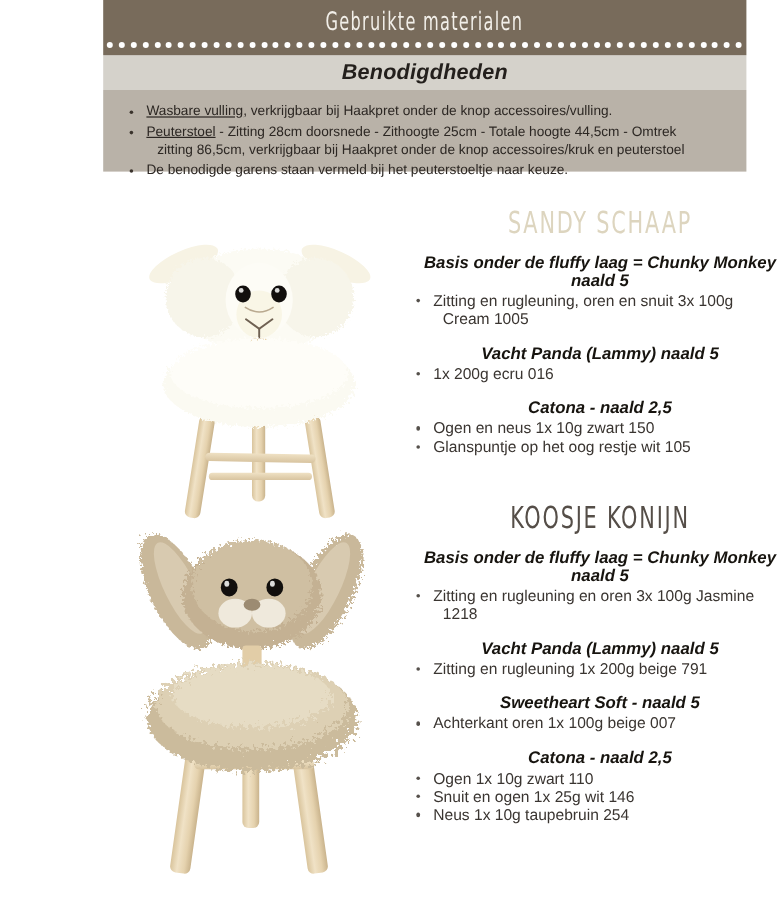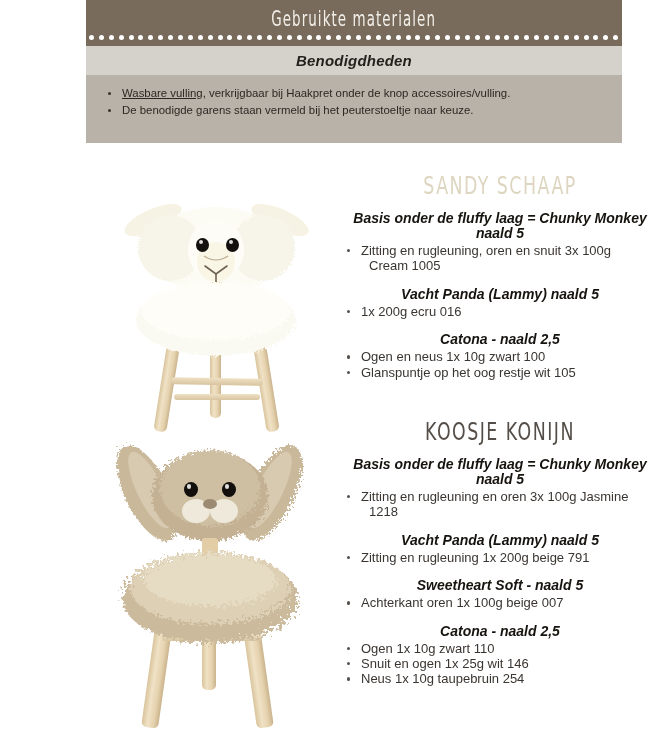--- a/index.html
+++ b/index.html
@@ -68,21 +68,21 @@
   }
 
   .subtitle-bar {
     height: 29px;
     background: #d5d2cb;
     display: flex;
     align-items: center;
     justify-content: center;
   }
   .subtitle-bar .sub-text {
-    font-size: 15px;
+    font-size: 18px;
     font-weight: bold;
     font-style: italic;
     color: #231f1c;
     letter-spacing: 0.2px;
   }
 
   .req-body {
     height: 68px;
     background: #b9b2a8;
     padding: 11px 14px 0 14px;
@@ -294,20 +294,24 @@
       <span class="sub-text">Benodigdheden</span>
     </div>
 
     <div class="req-body">
       <ul class="req-list">
 
         <li>
           <span class="u">Wasbare vulling</span><span>, verkrijgbaar bij Haakpret onder de knop accessoires/vulling.</span>
         </li>
 
+        <li>
+          <span class="u">Peuterstoel</span><span> - Zitting 28cm doorsnede - Zithoogte 25cm - Totale hoogte 44,5cm - Omtrek</span>
+          <span class="cont">zitting 86,5cm, verkrijgbaar bij Haakpret onder de knop accessoires/kruk en peuterstoel</span>
+        </li>
 
         <li>
           <span>De benodigde garens staan vermeld bij het peuterstoeltje naar keuze.</span>
         </li>
 
       </ul>
     </div>
   </div>
 
   <div class="main">
@@ -431,21 +435,21 @@
         <div class="sub-head">Vacht Panda (Lammy) naald 5</div>
         <ul class="item-list">
           <li>
             <span>1x 200g ecru 016</span>
           </li>
         </ul>
 
         <div class="sub-head">Catona - naald 2,5</div>
         <ul class="item-list">
           <li>
-            <span>Ogen en neus 1x 10g zwart 100</span>
+            <span>Ogen en neus 1x 10g zwart 150</span>
           </li>
           <li>
             <span>Glanspuntje op het oog restje wit 105</span>
           </li>
         </ul>
       </div>
 
       <div class="section" style="margin-top:40px;">
         <div class="sect-title dark">KOOSJE KONIJN</div>
 

